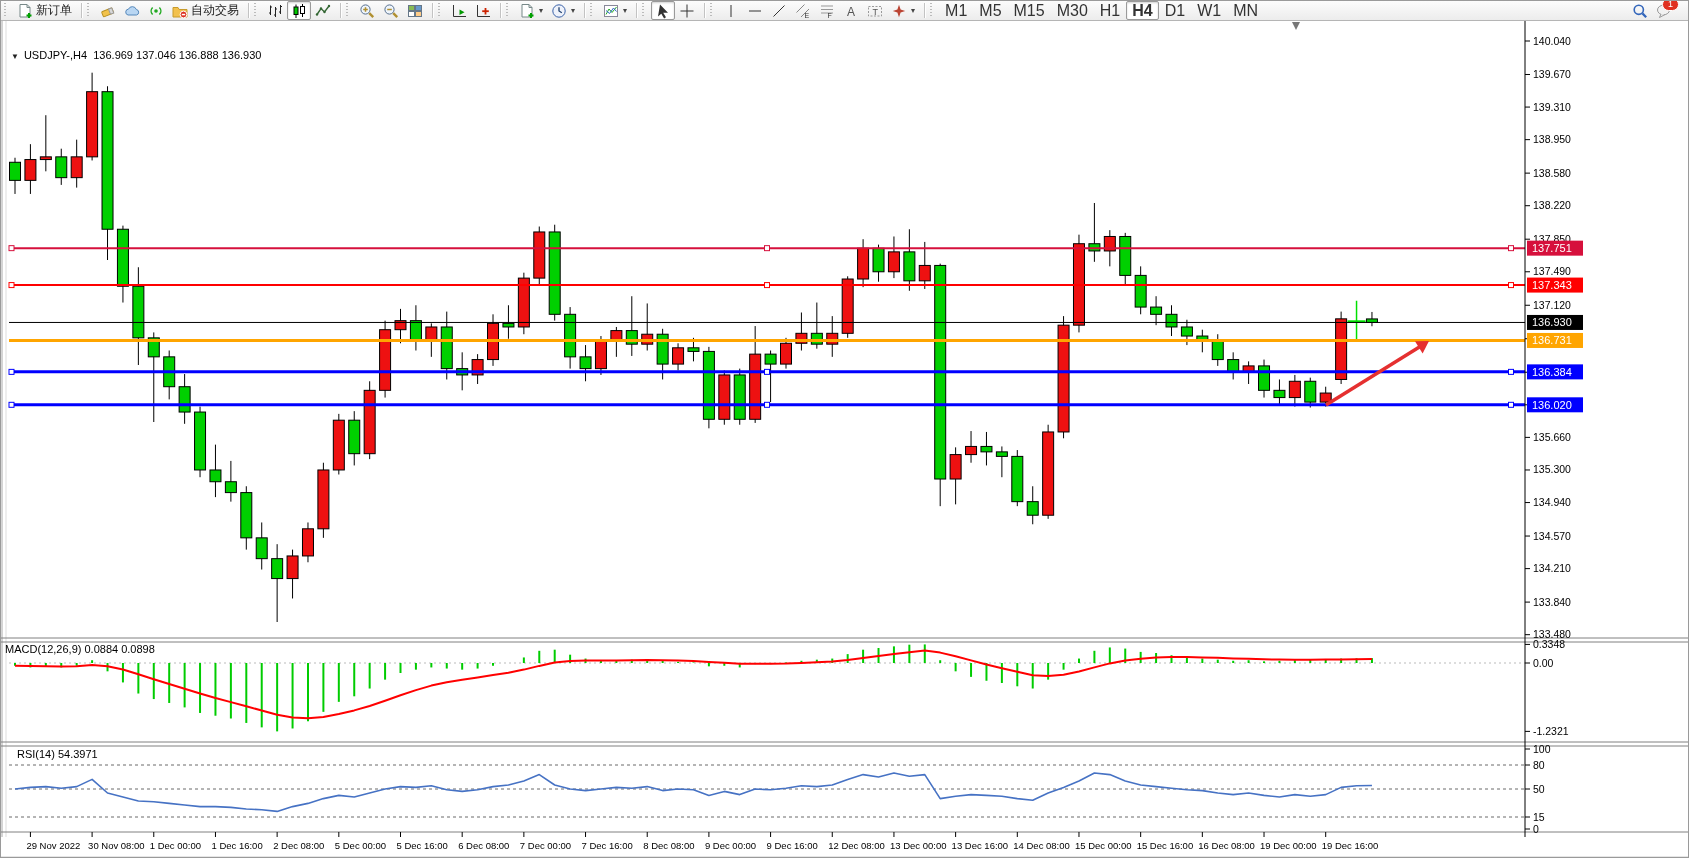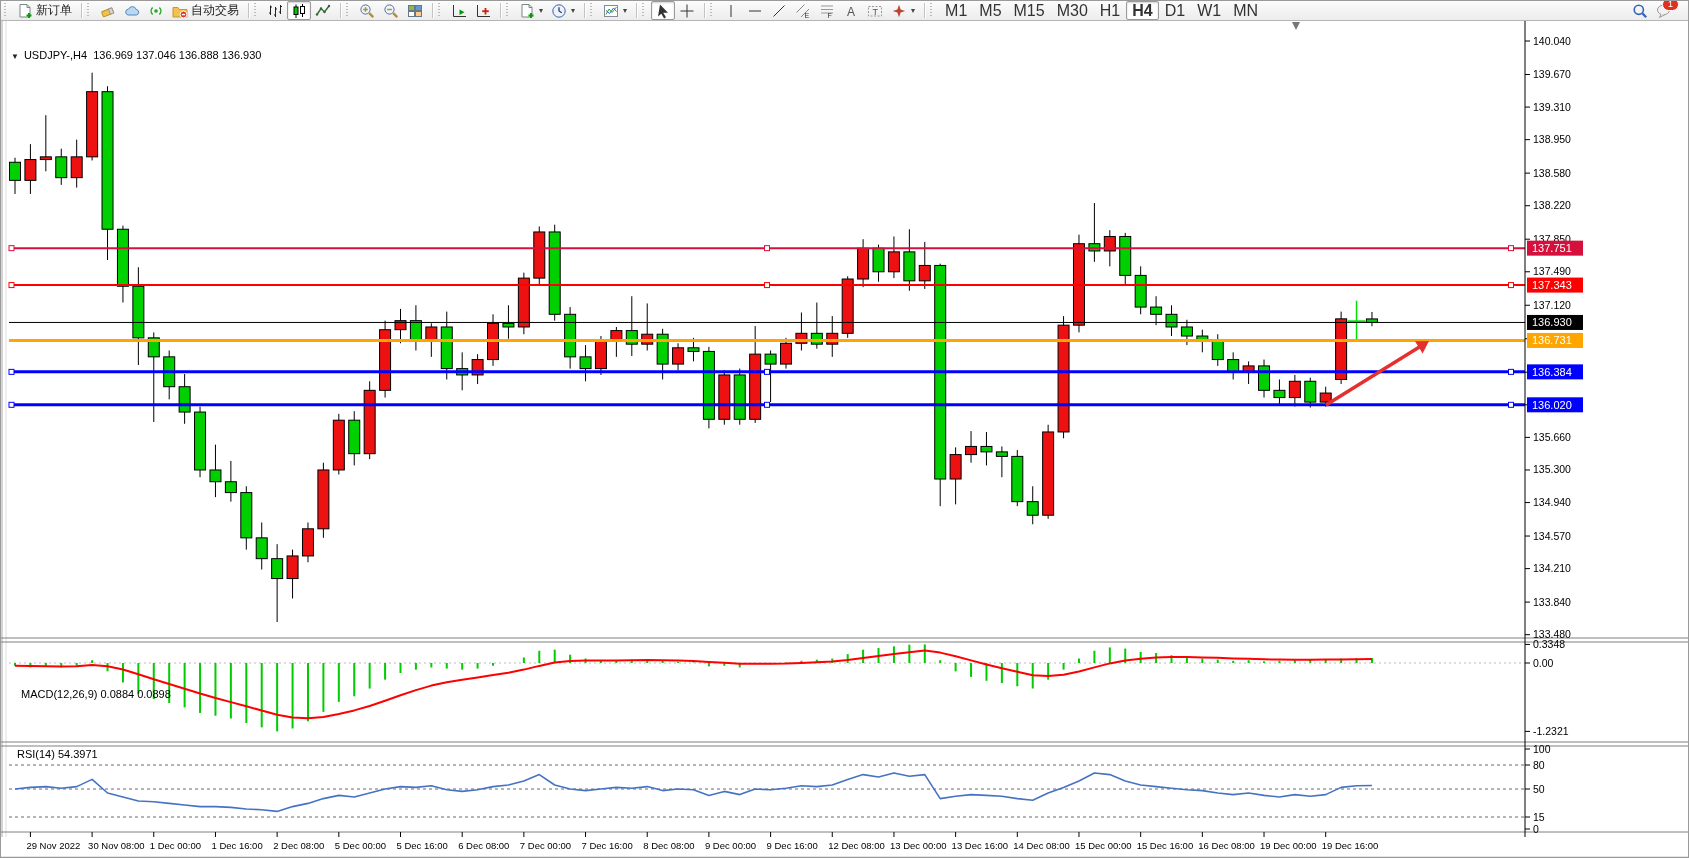--- a/index.html
+++ b/index.html
@@ -312,21 +312,21 @@
             <path d="M5 11l-1.5 3.5L9 11.5" fill="#f2f2f2" stroke="#999"></path>
           </svg>
           <span class="badge">1</span>
         </div>
       </div>
     </div>
 
   <div class="overlay" id="chart-title" style="left:10px;top:23px;margin-top:25px;">
     <span class="tri">▼</span><span>USDJPY-,H4</span>&nbsp;&nbsp;<span>136.969 137.046 136.888 136.930</span>
   </div>
-  <div class="overlay" style="left:20px;top:642px;margin-top:45px;">MACD(12,26,9) 0.0884 0.0898</div>
+  <div class="overlay" style="left:4px;top:642px;">MACD(12,26,9) 0.0884 0.0898</div>
   <div class="overlay" style="left:16px;top:747px;">RSI(14) 54.3971</div>
 
   <svg id="chart-svg" style="position:absolute;left:0;top:0;z-index:5;" width="1689" height="858" xmlns="http://www.w3.org/2000/svg">
       <rect x="0" y="19" width="1689" height="839" fill="#fff"></rect>
       <line x1="1" y1="19" x2="1" y2="836" stroke="#aaa"></line>
       <line x1="5" y1="19" x2="5" y2="836" stroke="#ddd"></line>
       <g>
         <line x1="14" y1="156.74499999999927" x2="14" y2="192.9449999999998" stroke="#000000"></line>
         <rect x="8.5" y="161.27000000000032" width="11" height="18.099999999998943" fill="#00d000" stroke="#000"></rect>
         <line x1="29.42" y1="143.16999999999877" x2="29.42" y2="192.9449999999998" stroke="#000000"></line>

